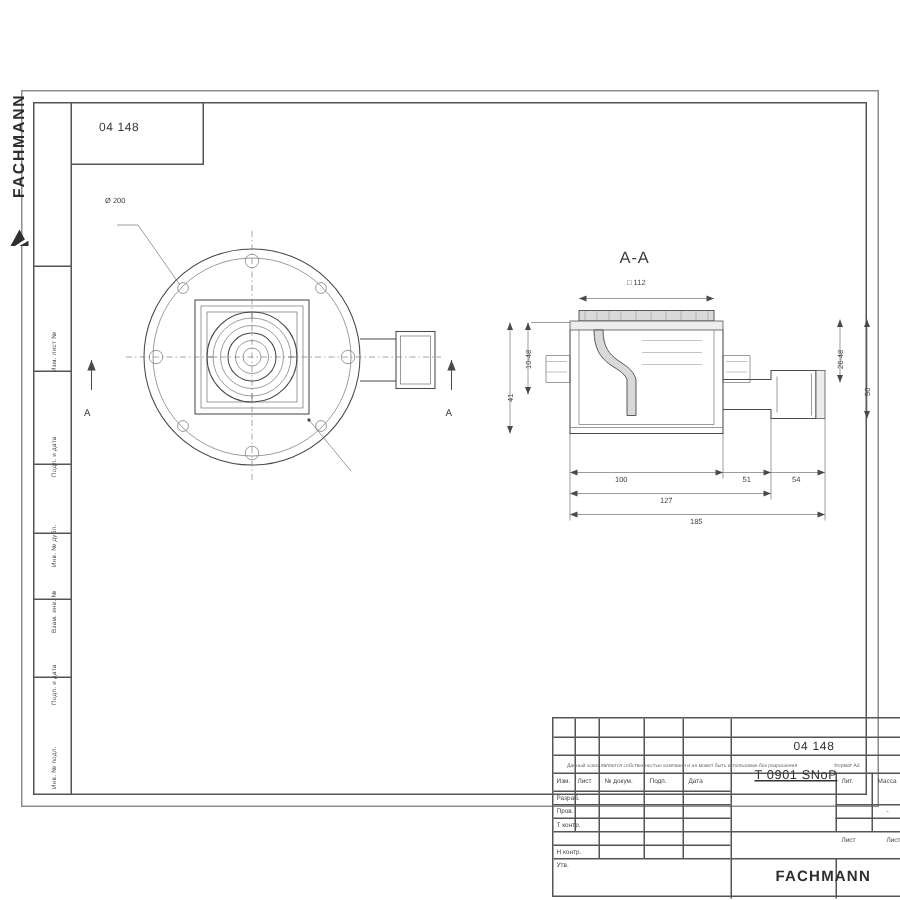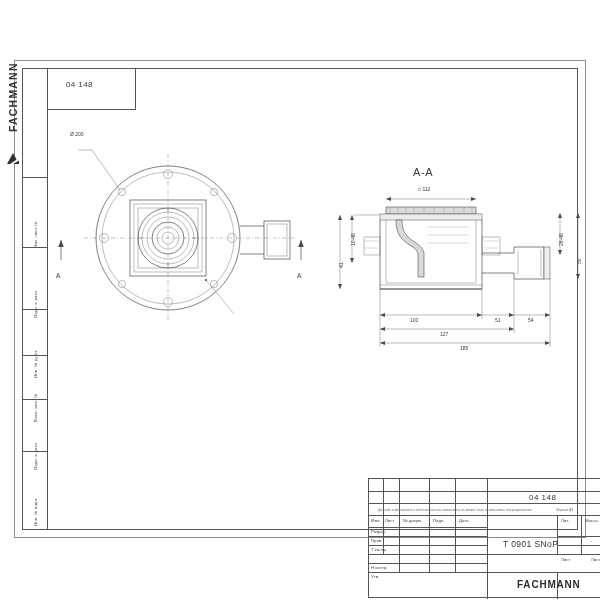--- a/index.html
+++ b/index.html
@@ -394,21 +394,21 @@
       <div class="tb-txt" style="left:192px; top:39px;">Лит.</div>
       <div class="tb-txt" style="left:216px; top:39px;">Масса</div>
 
       <div class="tb-txt" style="left:2px; top:50px;">Разраб.</div>
       <div class="tb-txt" style="left:2px; top:59px;">Пров.</div>
       <div class="tb-txt" style="left:2px; top:68px;">Т контр.</div>
       <div class="tb-txt" style="left:2px; top:86px;">Н контр.</div>
       <div class="tb-txt" style="left:2px; top:95px;">Утв.</div>
 
       <div class="tb-code" style="left:160px; top:14px;">04 148</div>
-      <div class="tb-model" style="left:134px; top:60px;">T 0901 SNoP</div>
+      <div class="tb-model" style="left:134px; top:32px;text-decoration:underline;">T 0901 SNoP</div>
       <div class="tb-txt" style="left:222px; top:59px;">-</div>
 
       <div class="tb-txt" style="left:192px; top:78px;">Лист</div>
       <div class="tb-txt" style="left:222px; top:78px;">Листов 1</div>
       <div class="tb-brand" style="left:148px; top:100px;">FACHMANN</div>
     </div>
 
     <div class="footnote" style="left:330px; top:440px;">Данный эскиз является собственностью компании и не может быть использован без разрешения</div>
     <div class="footnote" style="left:508px; top:440px;">Формат A3</div>
   </div>

